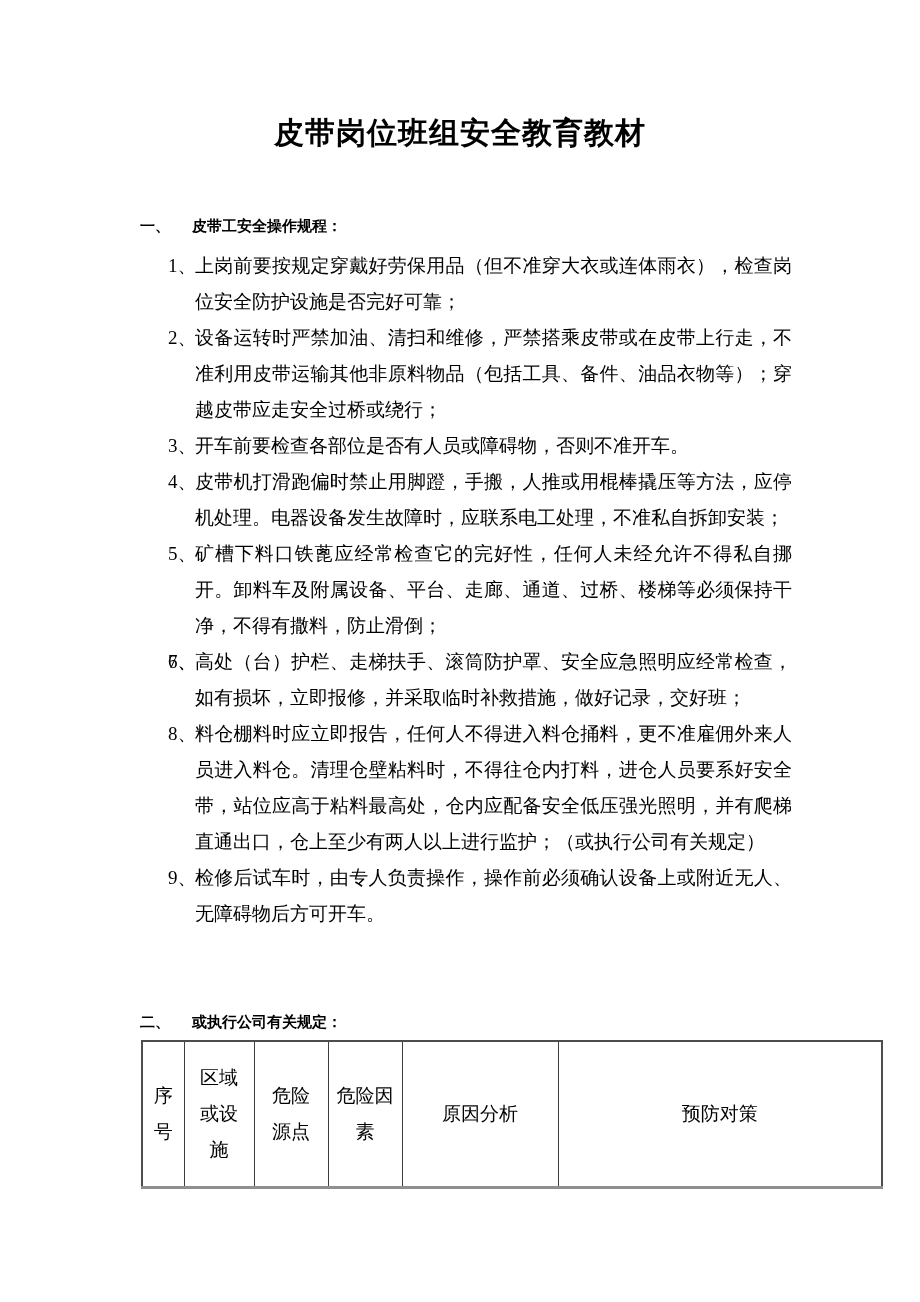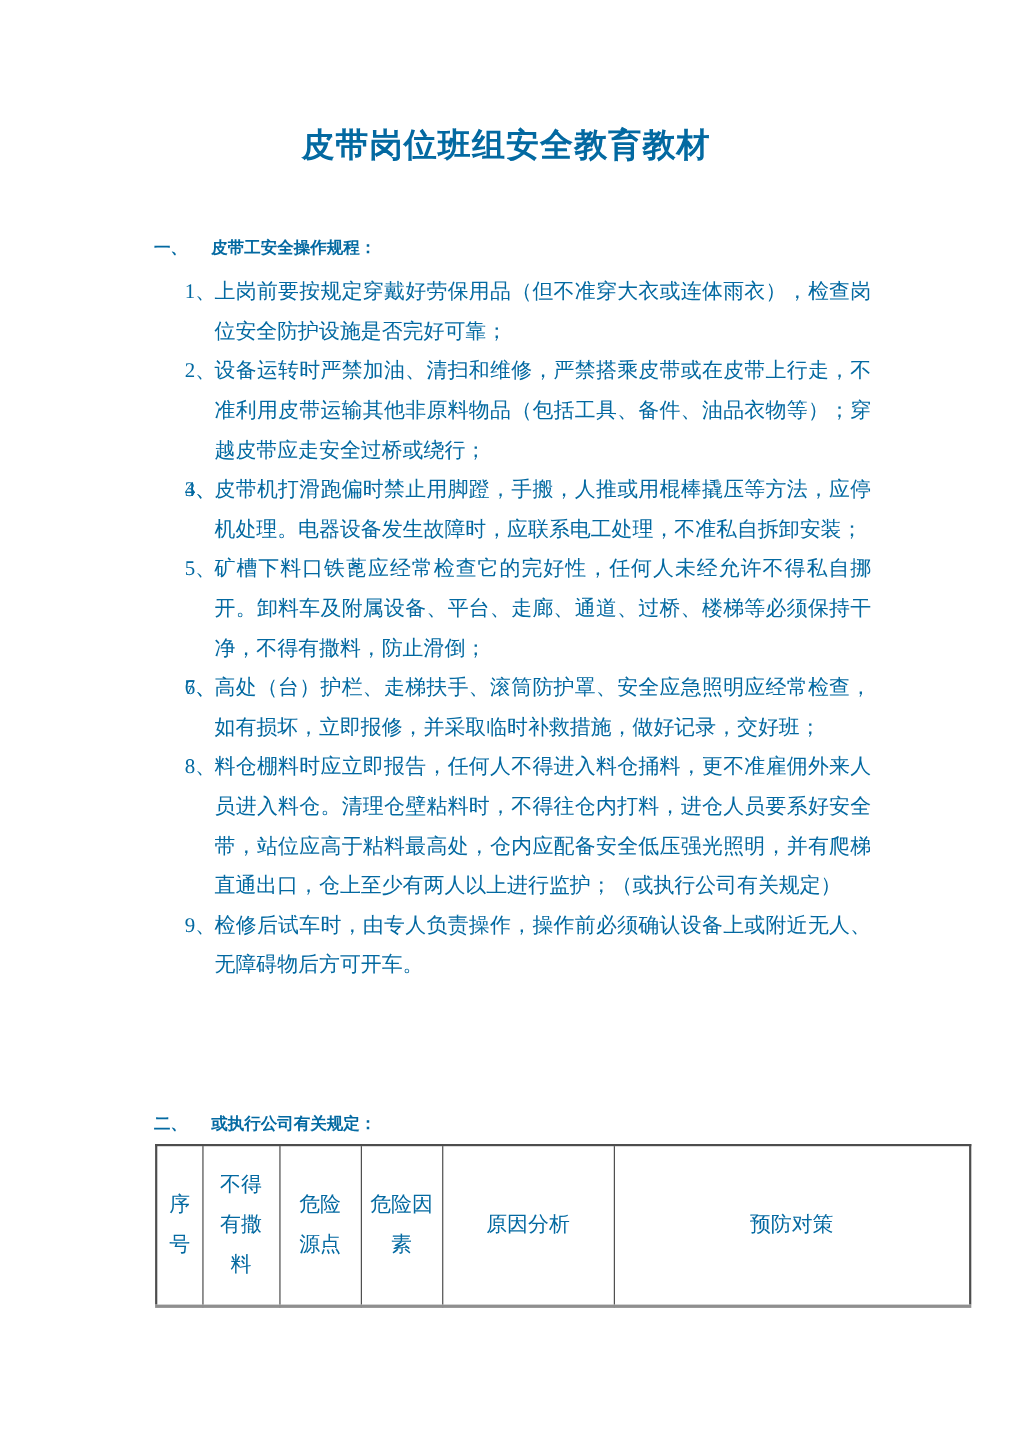--- a/index.html
+++ b/index.html
@@ -2,21 +2,21 @@
 <html><head>
 <meta charset="utf-8">
 <style>
   html, body { margin: 0; padding: 0; background: #e8e8e8; }
   .page {
     position: relative;
     width: 920px;
     height: 1302px;
     margin: 0 auto;
     background: #ffffff;
-    color: #0369a1;
+    color: #000000;
     font-family: "Liberation Serif", "DejaVu Serif", serif;
     overflow: hidden;
   }
   .doc-title {
     position: absolute;
     top: 110px;
     left: 0;
     width: 920px;
     margin: 0;
     text-align: center;
@@ -104,20 +104,21 @@
     <li class="rule-item">
       <span class="rule-num">1、</span>
       <span>上岗前要按规定穿戴好劳保用品（但不准穿大衣或连体雨衣），检查岗位安全防护设施是否完好可靠；</span>
     </li>
     <li class="rule-item">
       <span class="rule-num">2、</span>
       <span>设备运转时严禁加油、清扫和维修，严禁搭乘皮带或在皮带上行走，不准利用皮带运输其他非原料物品（包括工具、备件、油品衣物等）；穿越皮带应走安全过桥或绕行；</span>
     </li>
     <li class="rule-item">
       <span class="rule-num">3、</span>
+      <span>开车前要检查各部位是否有人员或障碍物，否则不准开车。</span>
     </li>
     <li class="rule-item">
       <span class="rule-num">4、</span>
       <span>皮带机打滑跑偏时禁止用脚蹬，手搬，人推或用棍棒撬压等方法，应停机处理。电器设备发生故障时，应联系电工处理，不准私自拆卸安装；</span>
     </li>
     <li class="rule-item">
       <span class="rule-num">5、</span>
       <span>矿槽下料口铁蓖应经常检查它的完好性，任何人未经允许不得私自挪开。卸料车及附属设备、平台、走廊、通道、过桥、楼梯等必须保持干净，不得有撒料，防止滑倒；</span>
     </li>
     <li class="rule-item">
@@ -146,21 +147,21 @@
       <col style="width:42px">
       <col style="width:70px">
       <col style="width:74px">
       <col style="width:74px">
       <col style="width:156px">
       <col style="width:324px">
     </colgroup>
     <tbody>
       <tr>
         <th class="c1">序号</th>
-        <th class="c2">不得有撒料</th>
+        <th class="c2">区域或设施</th>
         <th class="c3">危险源点</th>
         <th class="c4">危险因素</th>
         <th class="c5">原因分析</th>
         <th class="c6">预防对策</th>
       </tr>
     </tbody>
   </table>
 
 </div>
 

